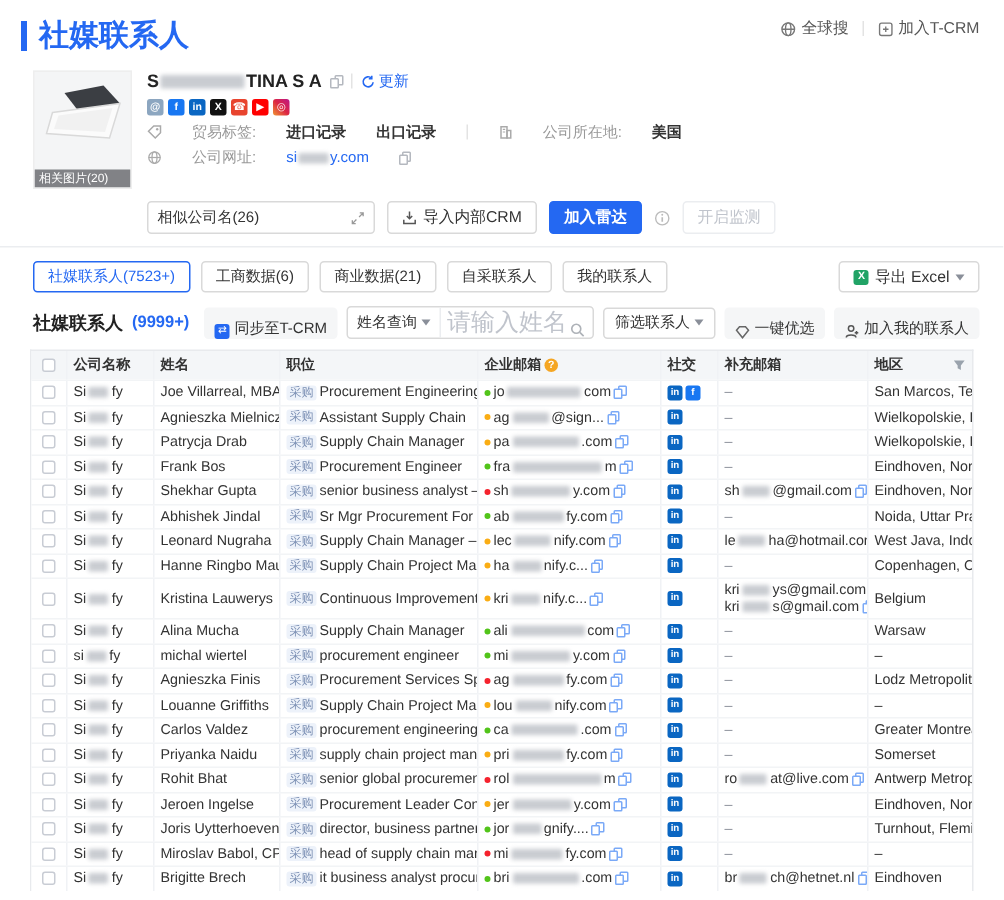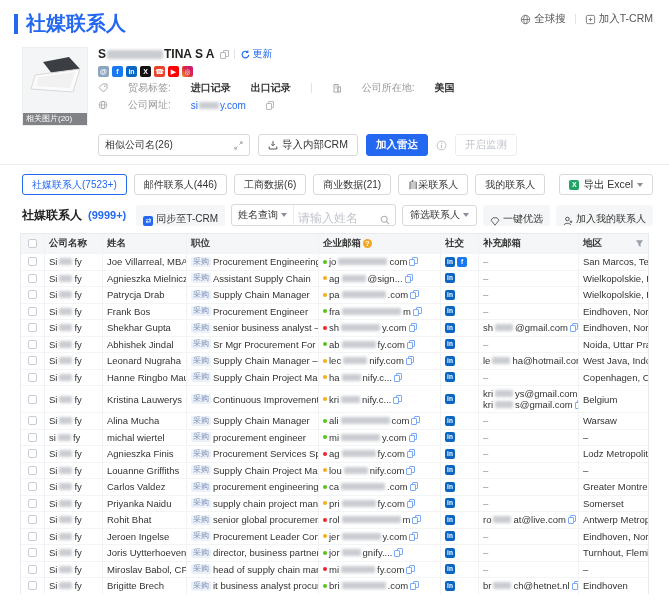--- a/index.html
+++ b/index.html
@@ -45,21 +45,21 @@
   .caret{width:0;height:0;border-left:3px solid transparent;border-right:3px solid transparent;border-top:4px solid #8a8f99;display:inline-block}
   
   .secbar{display:flex;align-items:center;padding:5px 16px 5px 22px;gap:6px}
   .sectitle{font-size:12px;font-weight:bold;color:#222}
   .seccount{font-size:11px;font-weight:bold;color:#2468f2}
   .sec-right{margin-left:auto;display:flex;align-items:center;gap:6px}
   .tbtn{height:21px;background:#f5f6f7;border-radius:3px;font-size:10px;display:flex;align-items:flex-end;gap:3px;padding:0 7px;color:#333;cursor:pointer;white-space:nowrap}
   .sync-ic{width:10px;height:10px;border-radius:2px;background:#2468f2;color:#fff;font-size:7px;line-height:10px;text-align:center}
   .search-group{display:flex;align-items:flex-end;border:1px solid #d9d9d9;border-radius:3px;height:22px;background:#fff;overflow:hidden}
   .sg-dd{padding:0 6px;font-size:10px;display:flex;align-items:center;gap:3px;color:#333;border-right:1px solid #ebedf0;height:100%;cursor:pointer;white-space:nowrap}
-  .sg-input{border:0;outline:0;font-size:12px;padding:0 4px;width:86px;color:#333;font-family:inherit}
+  .sg-input{border:0;outline:0;font-size:16px;padding:0 4px;width:86px;color:#333;font-family:inherit}
   .sg-input::placeholder{color:#c0c4cc}
   .fbtn{height:21px;border:1px solid #d9d9d9;border-radius:3px;background:#fff;font-size:10px;display:flex;align-items:center;gap:3px;padding:0 7px;color:#333;cursor:pointer;white-space:nowrap}
   
   .table{margin:2px 20px 0 20px;border:1px solid #e8eaed;border-bottom:0;font-size:9.5px}
   .td{padding:0 4px;border-right:1px solid #f0f2f5;white-space:nowrap;overflow:hidden;display:flex;align-items:center;gap:2px;height:100%;min-width:0}
   .c0{width:24px;justify-content:center;flex:none}
   .c1{width:58px;flex:none}.c2{width:84px;flex:none}.c3{width:132px;flex:none}
   .c4{width:122px;flex:none}.c5{width:38px;flex:none}.c6{width:100px;flex:none}
   .c7{flex:1;border-right:0}
   .thead{display:flex;background:#f4f6f8;height:19px;align-items:stretch;font-weight:bold;color:#333;font-size:9.5px}
@@ -206,21 +206,20 @@
       </div>
     </div>
   </div>
 
   <div class="hdiv"></div>
 
 
   <div class="pillbar">
     <span id="pills" style="display:flex;gap:7px">
         <span class="pill active">社媒联系人(7523+)</span>
-        <span class="pill">邮件联系人(446)</span>
         <span class="pill">工商数据(6)</span>
         <span class="pill">商业数据(21)</span>
         <span class="pill">自采联系人</span>
         <span class="pill">我的联系人</span>
       </span>
     <button class="btn export">
       <span class="xls">X</span>
       <span>导出 Excel</span>
       <span class="caret"></span>
     </button>

